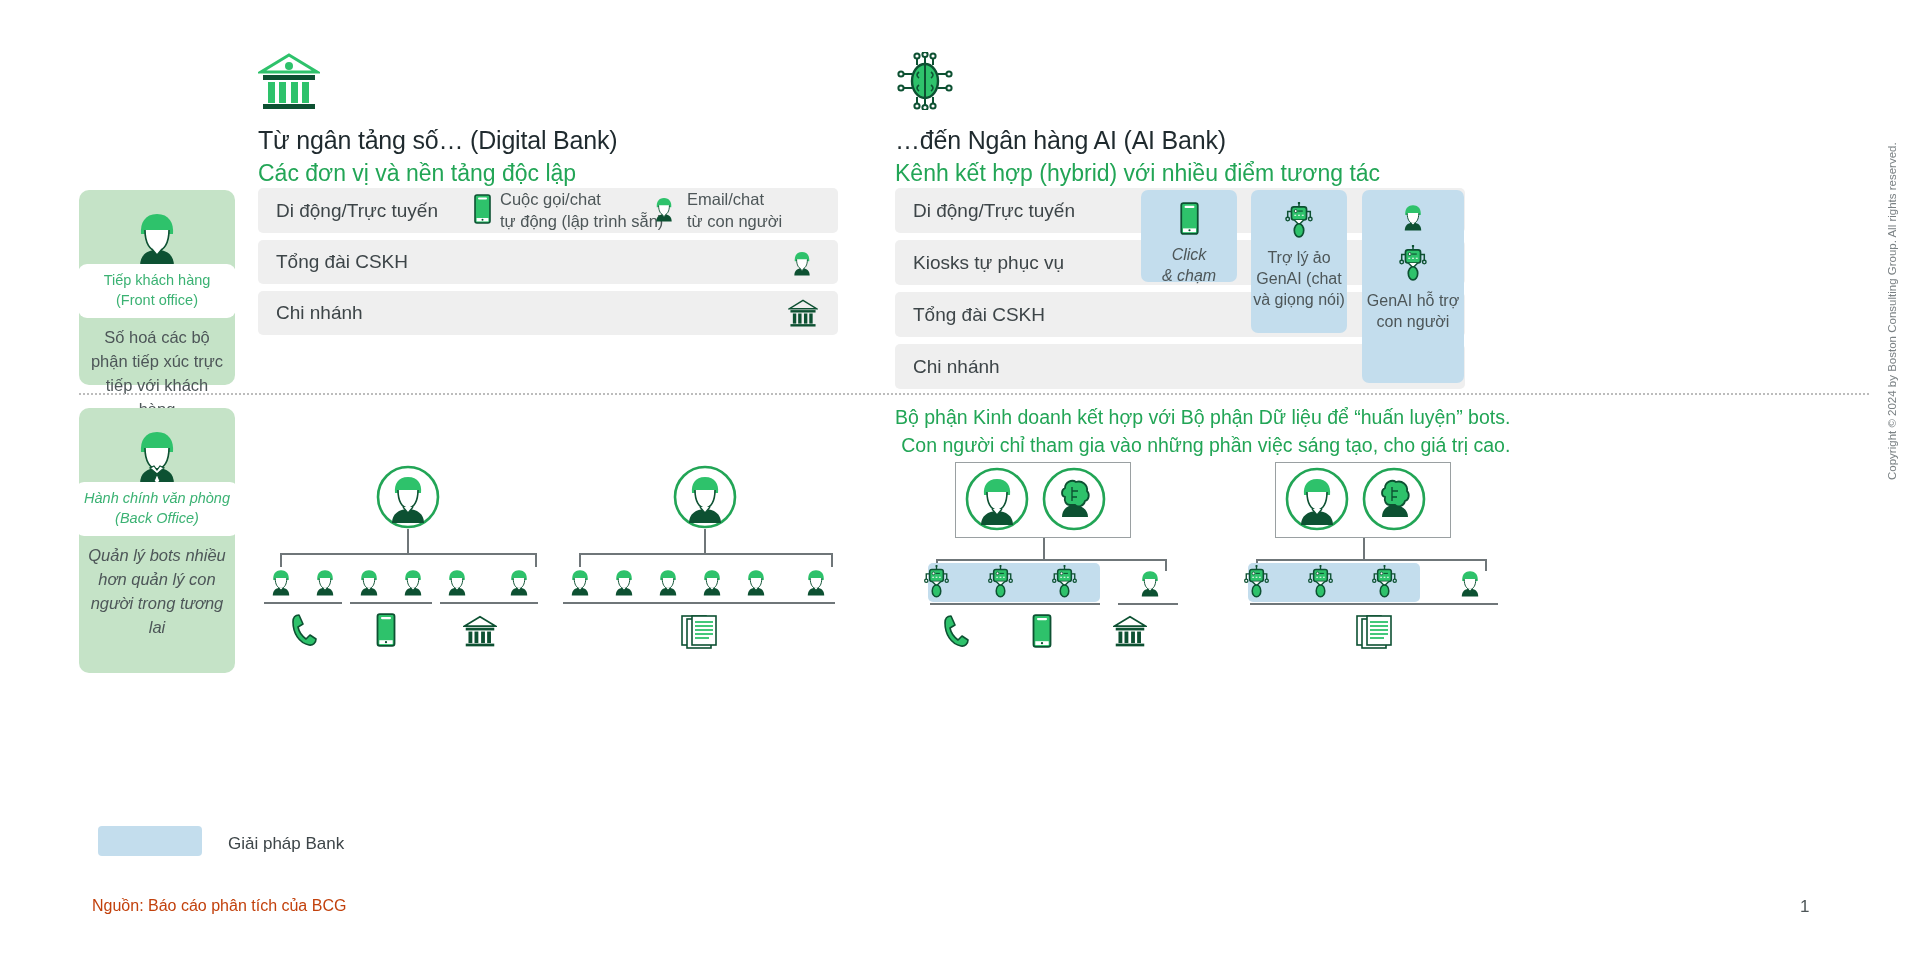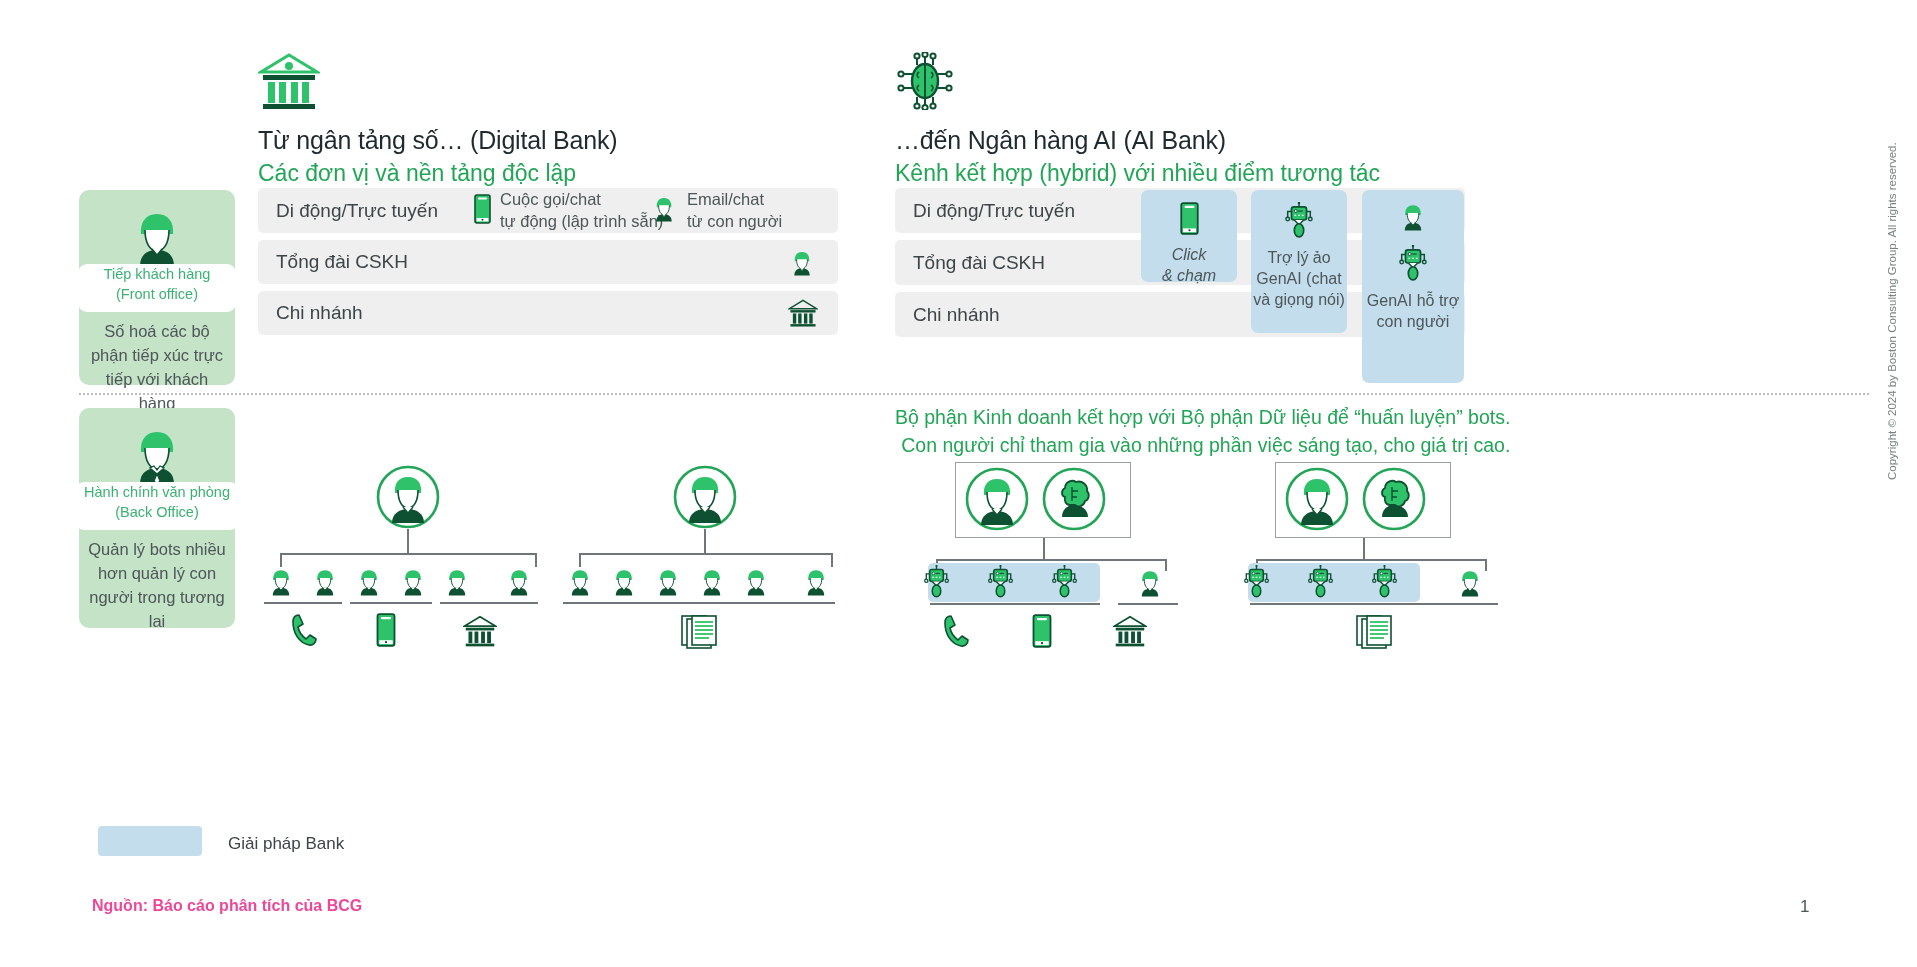--- a/index.html
+++ b/index.html
@@ -26,21 +26,21 @@
     position: absolute;
     background: #c5e3c7;
     border-radius: 10px;
     display: flex; flex-direction: column; align-items: center;
   }
   .side-box .avatar { margin-top: 18px; }
   .side-box .pill {
     background: #ffffff;
     border-radius: 9px;
     width: 158px;
-    padding: 1px 4px 8px;
+    padding: 7px 4px 8px;
     text-align: center;
     margin-top: -6px;
     position: relative; z-index: 3;
   }
   .side-box .pill .l1, .side-box .pill .l2 {
     display: block; font-size: 14.5px; color: #3bb273; line-height: 1.35;
     white-space: nowrap;
   }
   .side-box .desc {
     margin-top: 8px;
@@ -109,21 +109,21 @@
   }
 
   
   .legend-swatch {
     position: absolute; background: #c3dded; border-radius: 4px;
   }
   .legend-label {
     position: absolute; font-size: 17px; color: #3d4548; white-space: nowrap;
   }
   .source {
-    position: absolute; font-size: 16px; color: #ec4899; white-space: nowrap; font-weight: bold;
+    position: absolute; font-size: 16px; color: #c2410c; white-space: nowrap;
   }
   .pageno {
     position: absolute; font-size: 17px; color: #4d5658;
   }
   .copyright {
     position: absolute;
     font-size: 11.5px; color: #7a8184;
     transform-origin: left top;
     transform: rotate(-90deg);
     white-space: nowrap;
@@ -263,20 +263,23 @@
         </svg>
       </span>
     </div>
   </div>
 
   <div class="rowstack" style="left:895px; top:188px; width:570px;">
     <div class="chan-row" style="width:570px;">
       <span class="lbl">Di động/Trực tuyến</span>
     </div>
     <div class="chan-row" style="width:570px;">
+      <span class="lbl">Kiosks tự phục vụ</span>
+    </div>
+    <div class="chan-row" style="width:570px;">
       <span class="lbl">Tổng đài CSKH</span>
     </div>
     <div class="chan-row" style="width:570px;">
       <span class="lbl">Chi nhánh</span>
     </div>
   </div>
 
   <div class="genai-box" style="left:1141px; top:190px; width:96px; height:92px;font-style:italic;">
     <span>
       <svg width="19" height="33" viewBox="0 0 17 30">
@@ -342,21 +345,21 @@
       </svg>
     </span>
     <div class="cap">
       <span>GenAI hỗ trợ</span><br>
       <span>con người</span>
     </div>
   </div>
 
   <div class="dotted" style="left:79px; top:393px; width:1790px;"></div>
 
-  <div class="side-box" style="left:79px; top:408px; width:156px; height:220px;">
+  <div class="side-box" style="left:79px; top:408px; width:156px; height:265px;font-style:italic;">
     <div class="avatar">
       <svg width="62" height="58" viewBox="0 0 62 58">
         <path d="M31 6 C19 6 14 15 15 26 L47 26 C48 15 43 6 31 6 Z" fill="#2ec26b"></path>
         <path d="M19 22 C19 35 24 43 31 43 C38 43 43 35 43 22" fill="#ffffff" stroke="#0d5132" stroke-width="1.6"></path>
         <path d="M14 58 C14 47 21 42 31 42 C41 42 48 47 48 58 Z" fill="#0d5132"></path>
         <path d="M24 42 L31 48 L38 42 L34 40 L31 44 L28 40 Z" fill="#ffffff" stroke="#0d5132" stroke-width="1.2"></path>
         <path d="M31 48 L28 55 L31 58 L34 55 Z" fill="#ffffff" stroke="#0d5132" stroke-width="1.2"></path>
       </svg>
     </div>
     <div class="pill" style="width:164px;">

